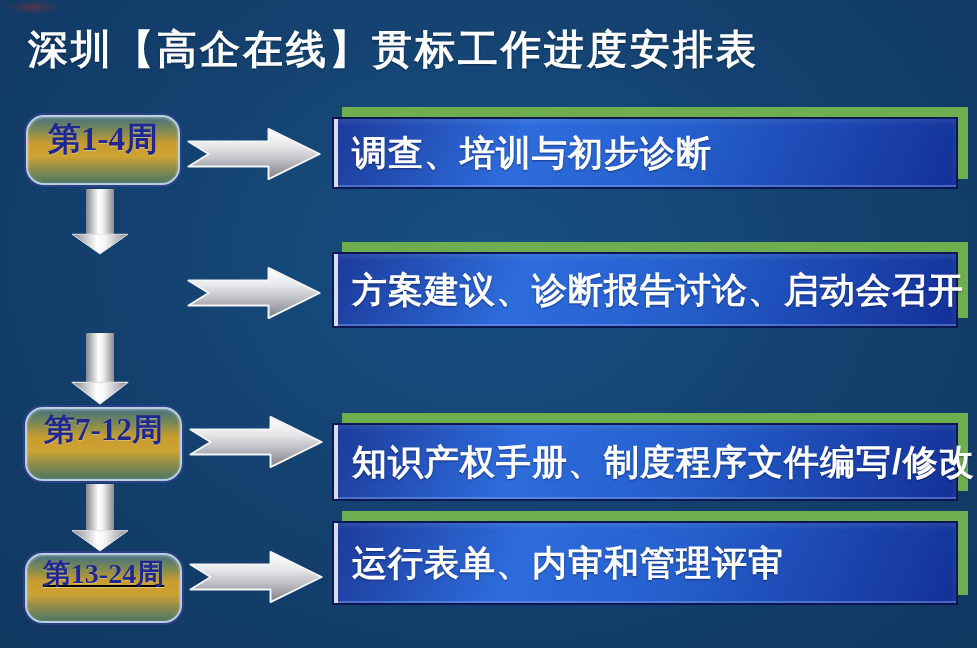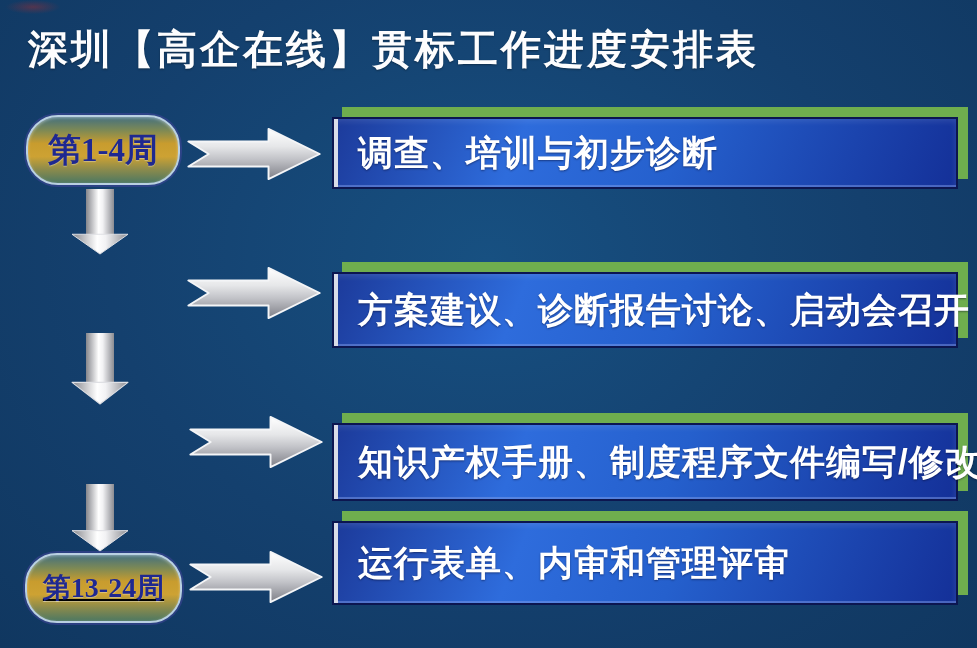--- a/index.html
+++ b/index.html
@@ -12,47 +12,47 @@
   .red-smudge{position:absolute;left:6px;top:0;width:54px;height:14px;
 
          background:radial-gradient(ellipse at center, rgba(160,45,50,.45), rgba(160,45,50,0) 72%);}
 
   .title{position:absolute;left:28px;top:22px;margin:0;
          font-size:40px;font-weight:700;letter-spacing:3px;color:#fdfdfe;
          font-family:"Liberation Sans","DejaVu Sans",sans-serif;
          text-shadow:0 1px 2px rgba(0,0,0,.35);white-space:nowrap;}
 
   
-  .badge{position:absolute;border-radius:32px;border:2px solid #b9d0e2;
+  .badge{position:absolute;border-radius:18px;border:2px solid #b9d0e2;
          box-shadow:0 0 0 2px rgba(70,70,160,.5), inset 0 1px 3px rgba(255,255,255,.4);
          background:linear-gradient(180deg,#44707f 0%,#7d8955 20%,#c89c2e 40%,#cda233 60%,#8a8a4c 80%,#4d7862 100%);
-         display:flex;align-items:center;justify-content:center;}
+         display:flex;align-items:flex-start;justify-content:center;}
   .badge span{font-family:"Liberation Serif","DejaVu Serif",serif;font-weight:700;
          font-size:33px;color:#1f2890;white-space:nowrap;
          text-shadow:0 1px 1px rgba(255,255,255,.35);}
   .b1{left:26px;top:115px;width:150px;height:66px;}
   .b2{left:26px;top:257px;width:150px;height:68px;}
   .b3{left:25px;top:407px;width:153px;height:70px;}
   .b4{left:25px;top:553px;width:153px;height:66px;text-decoration:underline;}
   .b3 span{font-size:31px;}
   .b4 span{font-size:28px;}
 
   
   .task-box{position:absolute;left:332px;width:626px;
          border:2px solid #0c1650;
          background:linear-gradient(112deg,#1c3a9a 0%,#2e6cdc 30%,#2560cd 55%,#143098 100%);
          box-shadow:10px -10px 0 #6fae4e,
                     inset 4px 0 0 #d9dde8,
                     inset 0 -2px 0 rgba(130,160,235,.45),
                     inset 0 2px 6px rgba(255,255,255,.12);
-         display:flex;align-items:center;padding-left:24px;box-sizing:border-box;}
+         display:flex;align-items:center;padding-left:18px;box-sizing:border-box;}
   .task-box span{font-weight:700;font-size:35px;color:#ffffff;letter-spacing:1px;
          white-space:nowrap;text-shadow:0 1px 2px rgba(0,0,30,.45);}
   .t1{top:117px;height:72px;}
-  .t2{top:252px;height:76px;margin-top:20px;}
+  .t2{top:252px;height:76px;}
   .t3{top:393px;height:78px;margin-top:30px;}
   .t4{top:521px;height:84px;}
 
   
   .arrow{position:absolute;width:138px;height:56px;}
   .a1{left:186px;top:126px;}
   .a2{left:186px;top:265px;}
   .a3{left:188px;top:414px;}
   .a4{left:188px;top:549px;}
   .down{position:absolute;left:70px;width:60px;}
@@ -106,20 +106,23 @@
   </svg>
   <div class="task-box t2">
     <span>方案建议、诊断报告讨论、启动会召开</span>
   </div>
 
   <svg class="down d2" viewBox="0 0 60 70" preserveAspectRatio="none">
     <rect x="16" y="0" width="28" height="49" fill="url(#silverH)"></rect>
     <polygon points="2,48 58,48 30,69" fill="url(#silverH)" stroke="#dfe0e4" stroke-width="1" stroke-linejoin="round"></polygon>
   </svg>
 
+  <div class="badge b3">
+    <span>第7-12周</span>
+  </div>
   <svg class="arrow a3" viewBox="0 0 140 58">
     <polygon points="1,16 84,16 84,3 137,29 84,55 84,42 1,42 22,29" fill="url(#silverV)" stroke="#f4f5f7" stroke-width="2" stroke-linejoin="round"></polygon>
   </svg>
   <div class="task-box t3">
     <span>知识产权手册、制度程序文件编写/修改</span>
   </div>
 
   <svg class="down d3" viewBox="0 0 60 70" preserveAspectRatio="none">
     <rect x="16" y="0" width="28" height="49" fill="url(#silverH)"></rect>
     <polygon points="2,48 58,48 30,69" fill="url(#silverH)" stroke="#dfe0e4" stroke-width="1" stroke-linejoin="round"></polygon>

